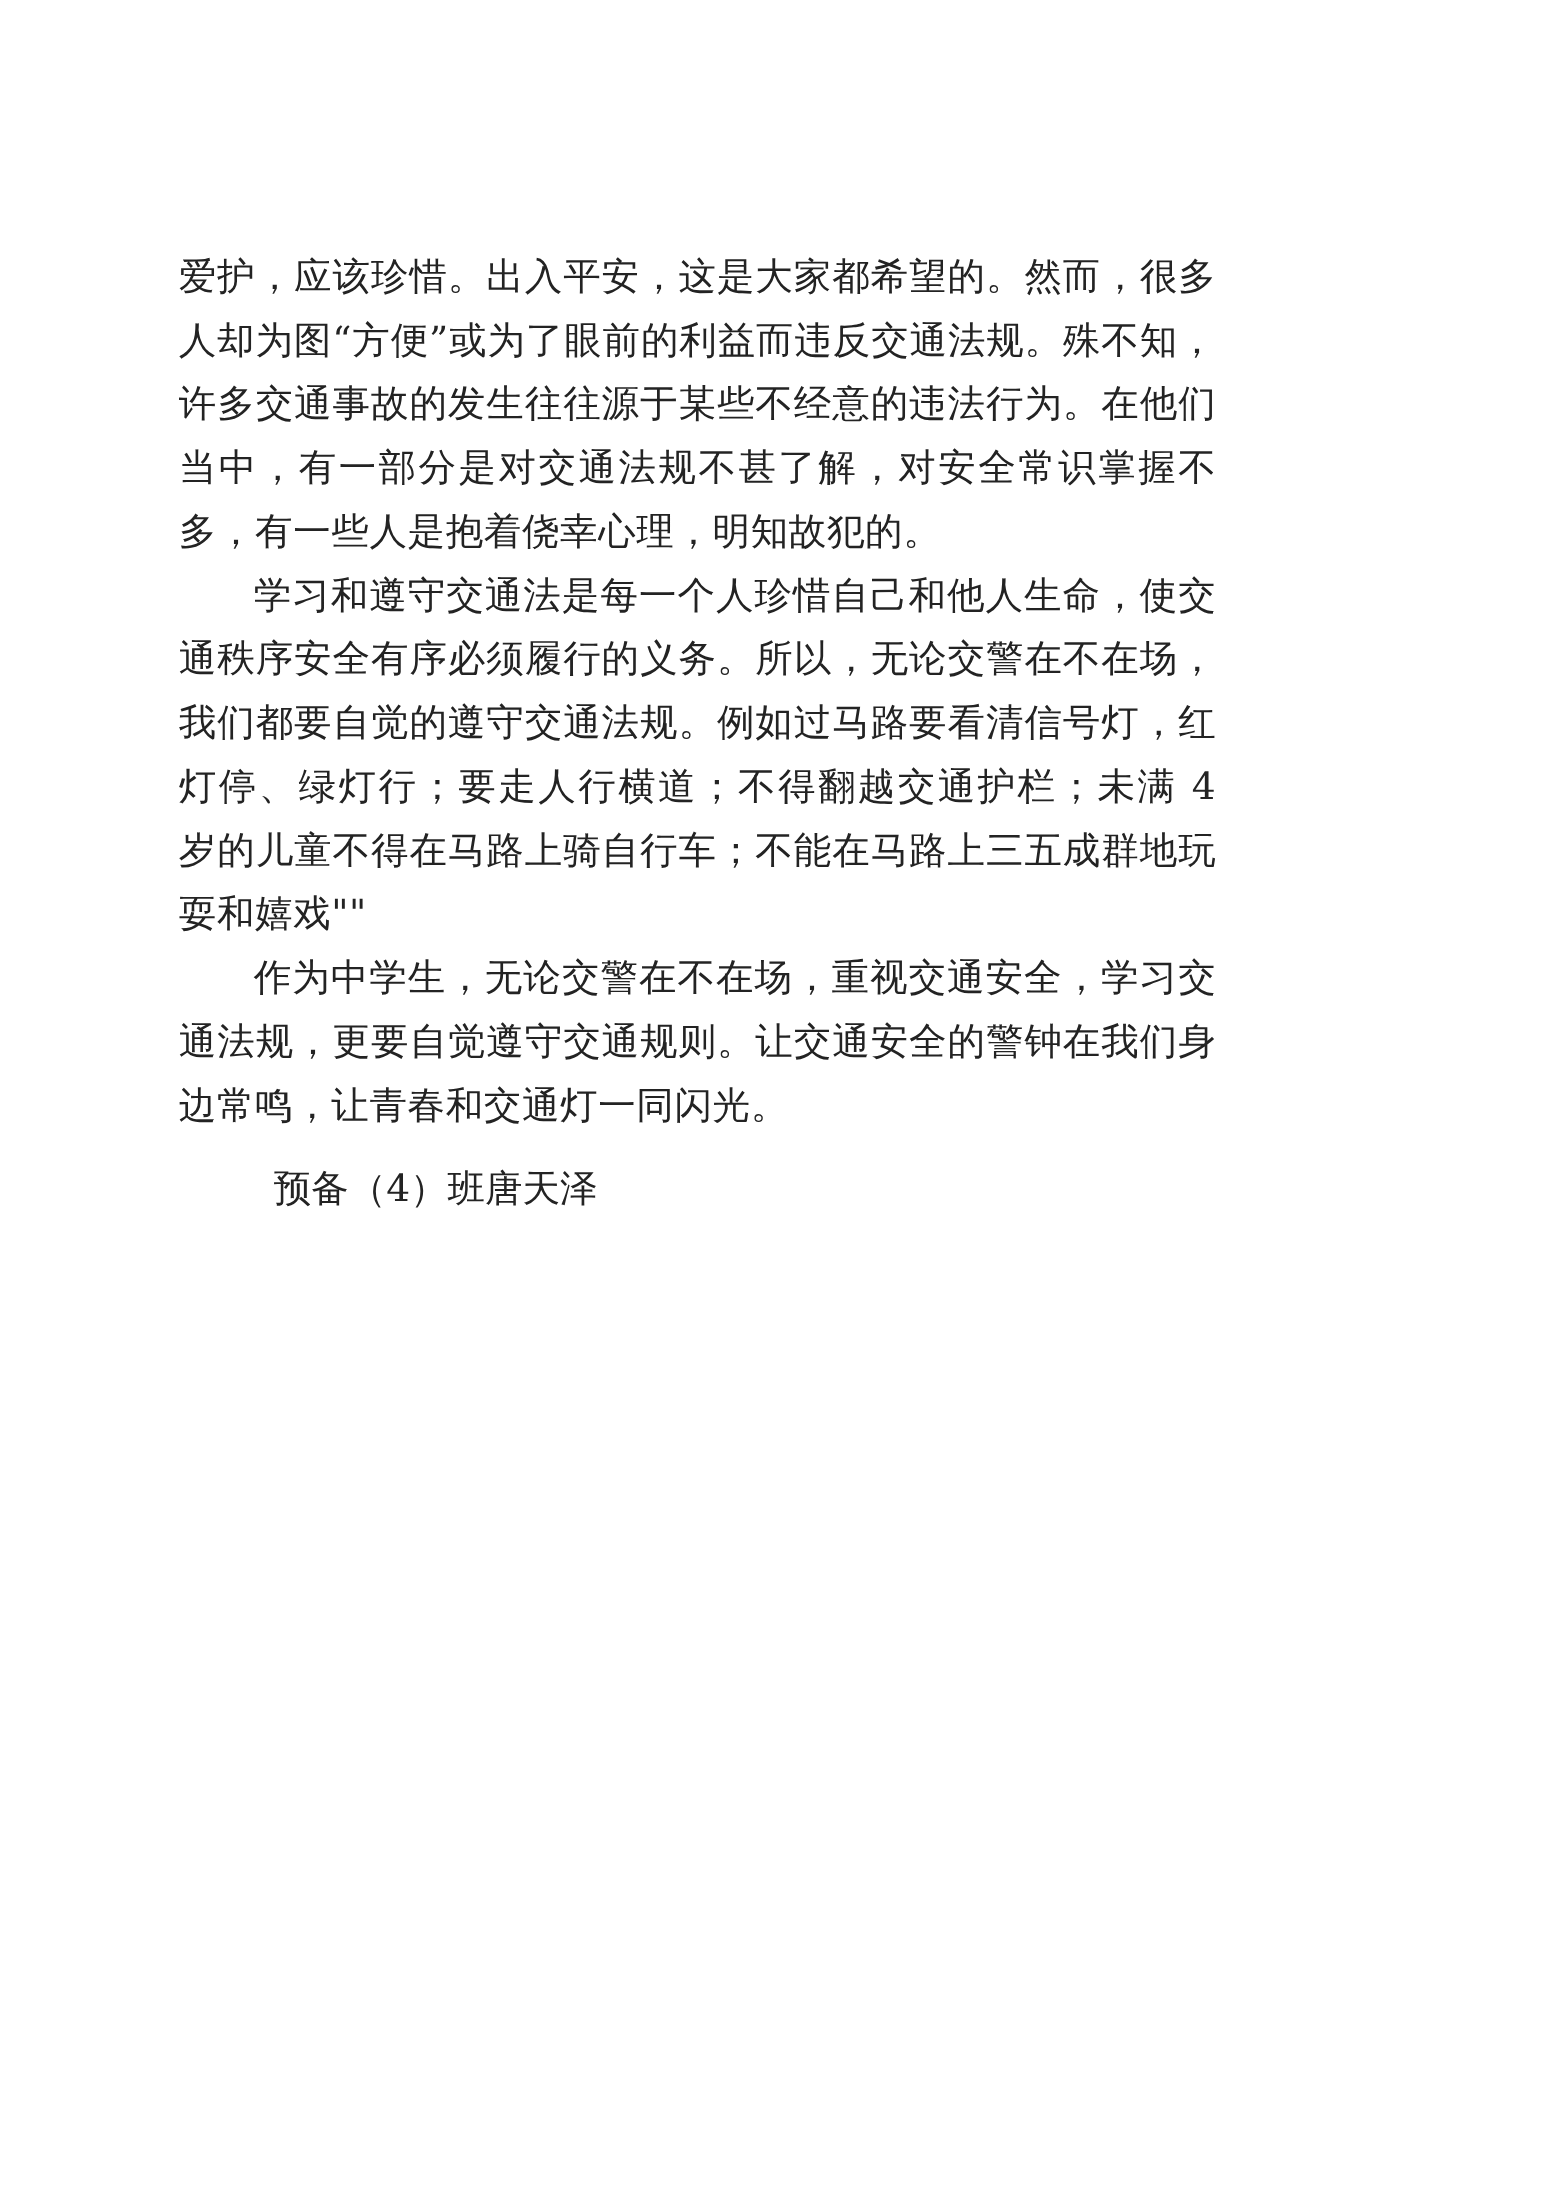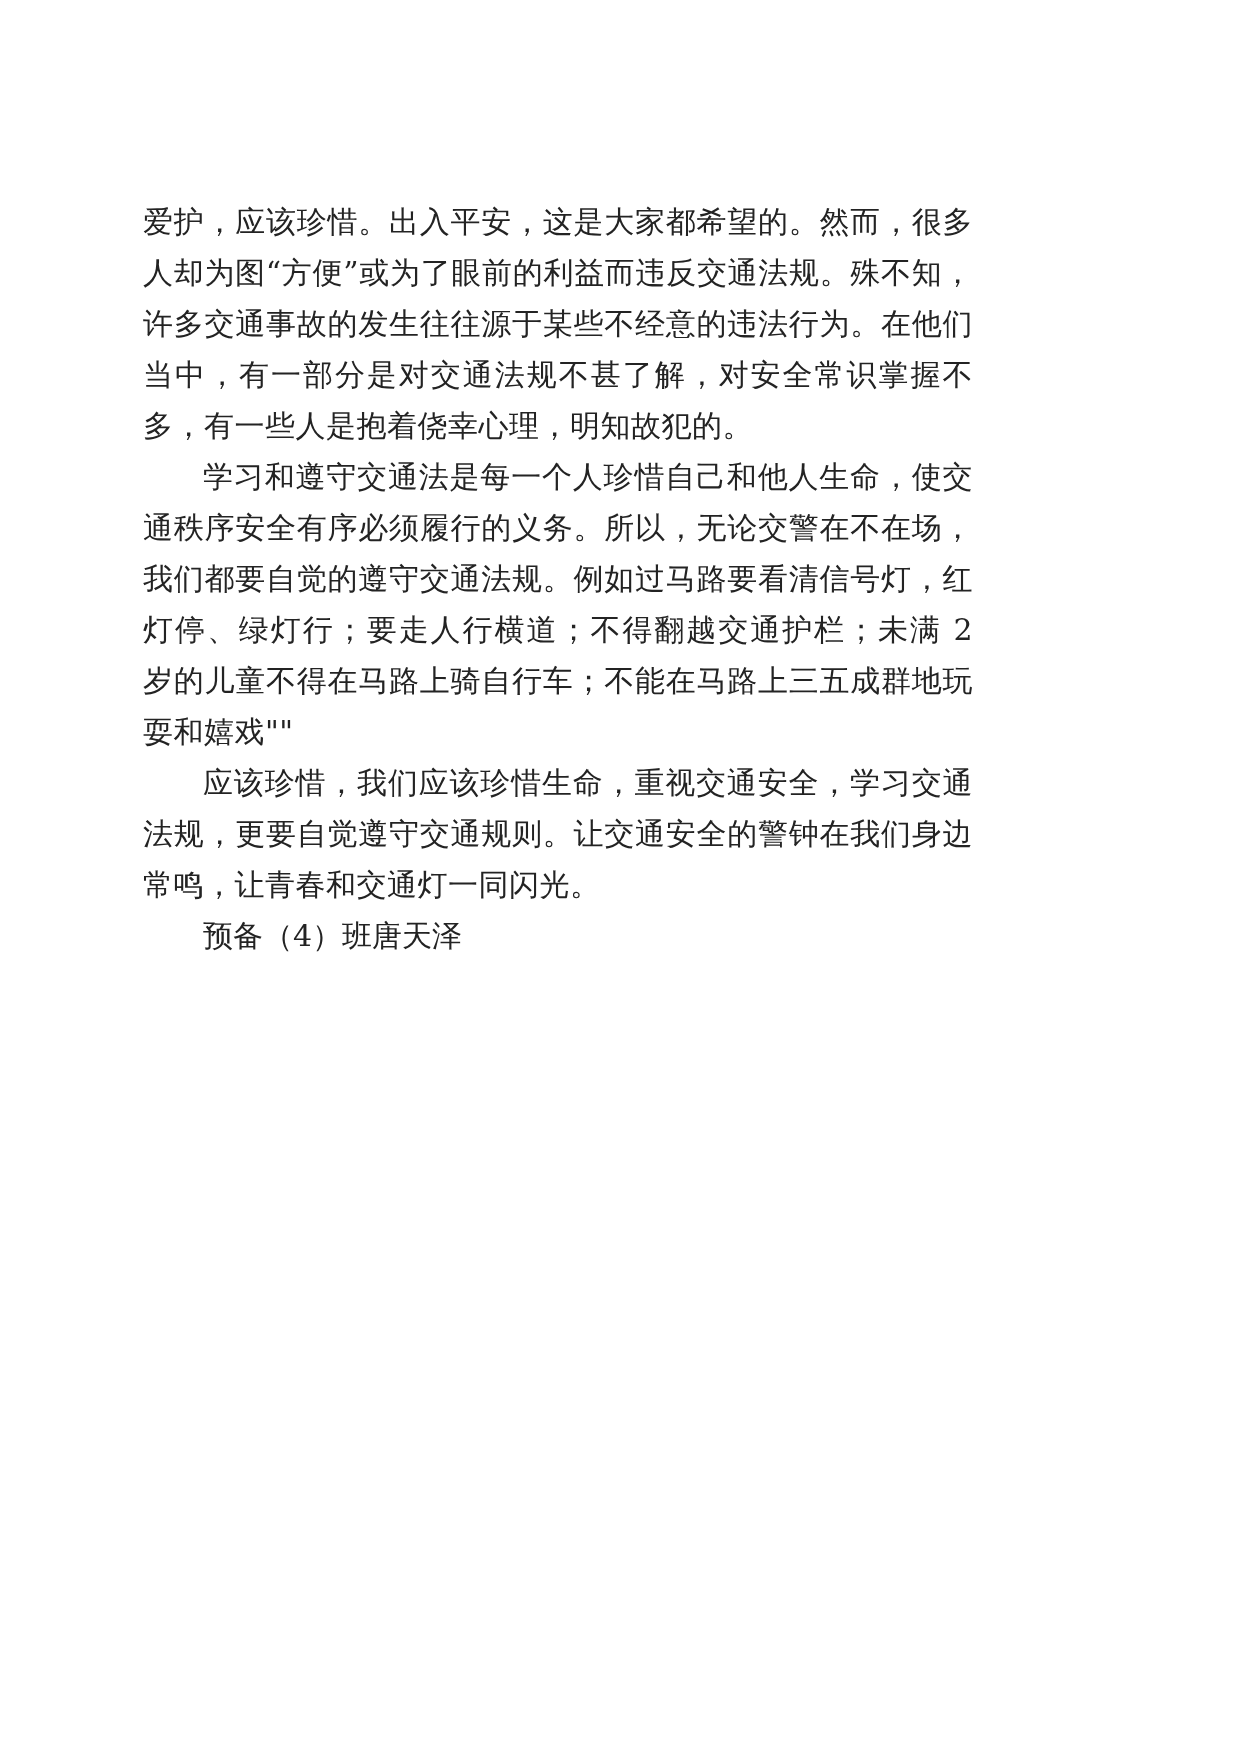--- a/index.html
+++ b/index.html
@@ -32,21 +32,21 @@
     letter-spacing: 0.5px;
     text-align: justify;
     text-justify: inter-character;
     color: #232323;
     font-family: "DejaVu Serif", "Liberation Serif", serif;
   }
   .para.indent {
     text-indent: 60px;
   }
   .signature {
-    margin: 0;
+    margin: 16px;
     font-size: 30px;
     line-height: 51px;
     text-indent: 60px;
     color: #232323;
   }
   .footer {
     position: absolute;
     left: 0;
     right: 0;
     top: 1452px;
@@ -56,17 +56,17 @@
     letter-spacing: 1px;
     font-family: "DejaVu Serif", "Liberation Serif", serif;
   }
 </style>
 </head>
 <body>
 
 <div class="page">
   <div class="content">
     <p class="para">爱护，应该珍惜。出入平安，这是大家都希望的。然而，很多人却为图“方便”或为了眼前的利益而违反交通法规。殊不知，许多交通事故的发生往往源于某些不经意的违法行为。在他们当中，有一部分是对交通法规不甚了解，对安全常识掌握不多，有一些人是抱着侥幸心理，明知故犯的。</p>
-    <p class="para indent">学习和遵守交通法是每一个人珍惜自己和他人生命，使交通秩序安全有序必须履行的义务。所以，无论交警在不在场，我们都要自觉的遵守交通法规。例如过马路要看清信号灯，红灯停、绿灯行；要走人行横道；不得翻越交通护栏；未满 2 岁的儿童不得在马路上骑自行车；不能在马路上三五成群地玩耍和嬉戏""</p>
-    <p class="para indent">应该珍惜，我们应该珍惜生命，重视交通安全，学习交通法规，更要自觉遵守交通规则。让交通安全的警钟在我们身边常鸣，让青春和交通灯一同闪光。</p>
+    <p class="para indent">学习和遵守交通法是每一个人珍惜自己和他人生命，使交通秩序安全有序必须履行的义务。所以，无论交警在不在场，我们都要自觉的遵守交通法规。例如过马路要看清信号灯，红灯停、绿灯行；要走人行横道；不得翻越交通护栏；未满 4 岁的儿童不得在马路上骑自行车；不能在马路上三五成群地玩耍和嬉戏""</p>
+    <p class="para indent">作为中学生，无论交警在不在场，重视交通安全，学习交通法规，更要自觉遵守交通规则。让交通安全的警钟在我们身边常鸣，让青春和交通灯一同闪光。</p>
     <p class="signature">预备（4）班唐天泽</p>
   </div>
 </div>
 
 </body></html>

